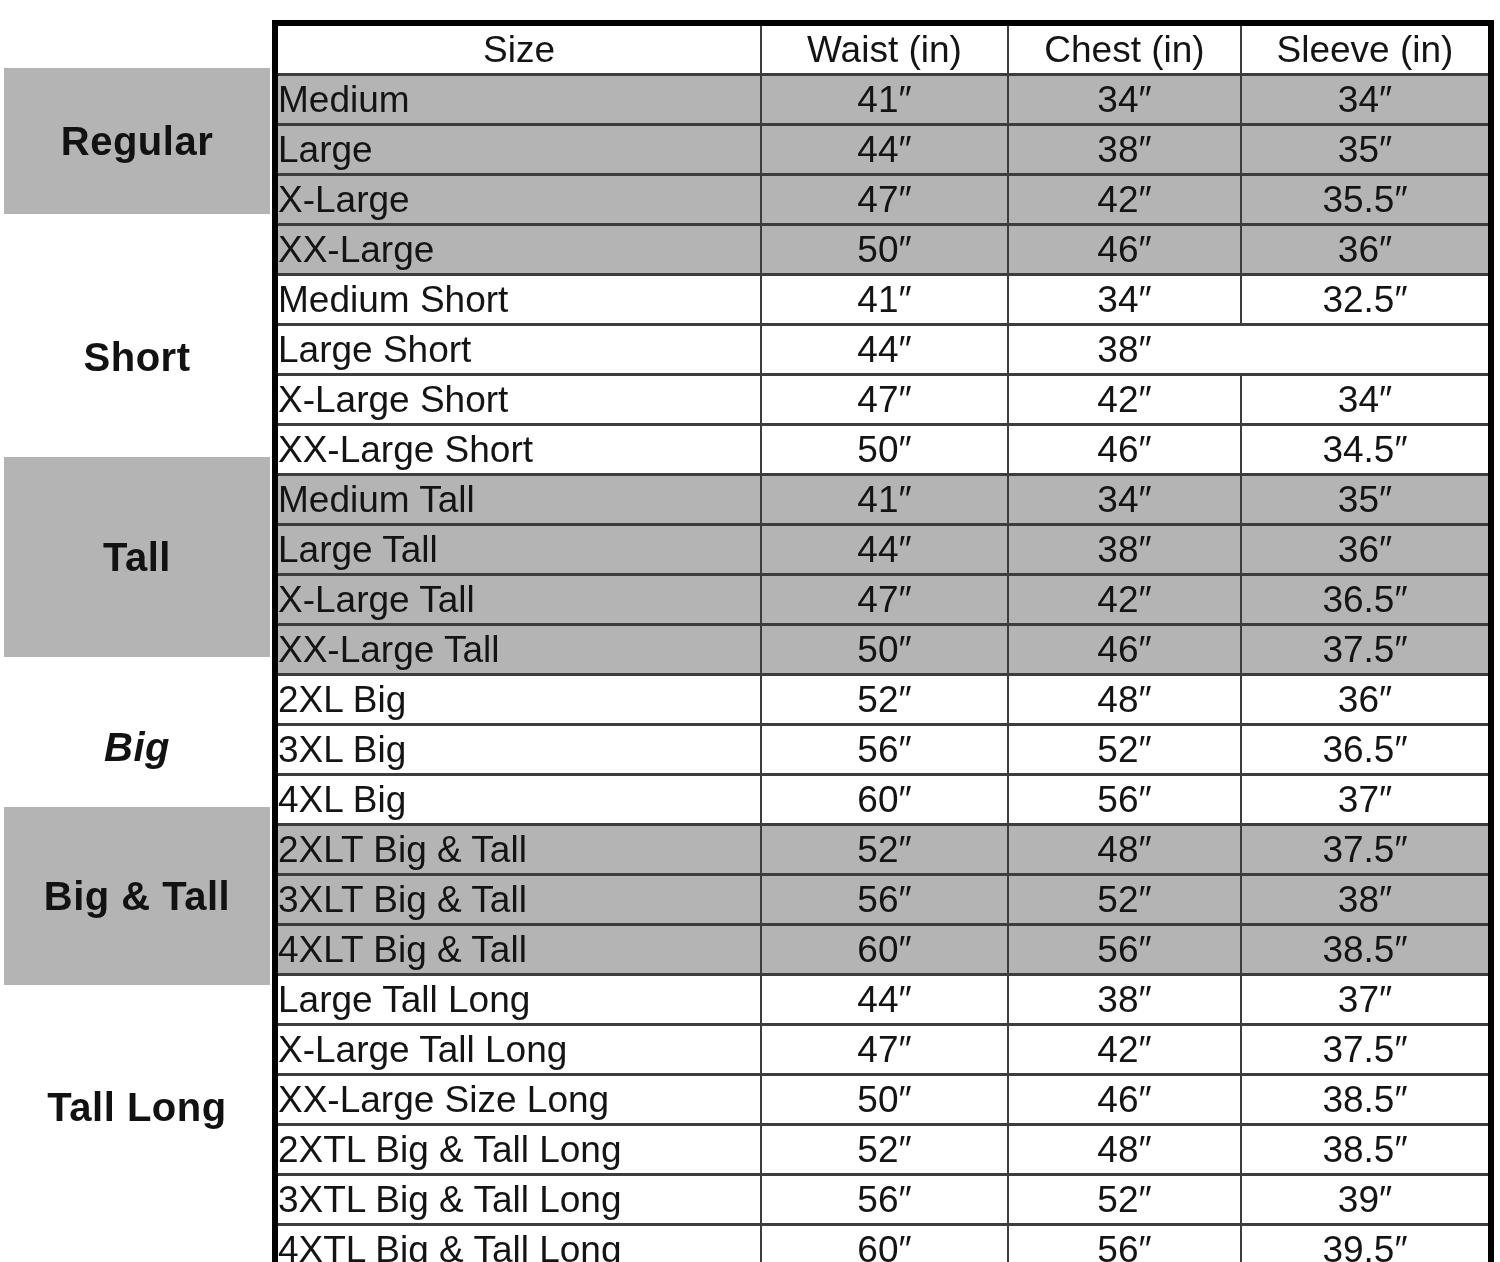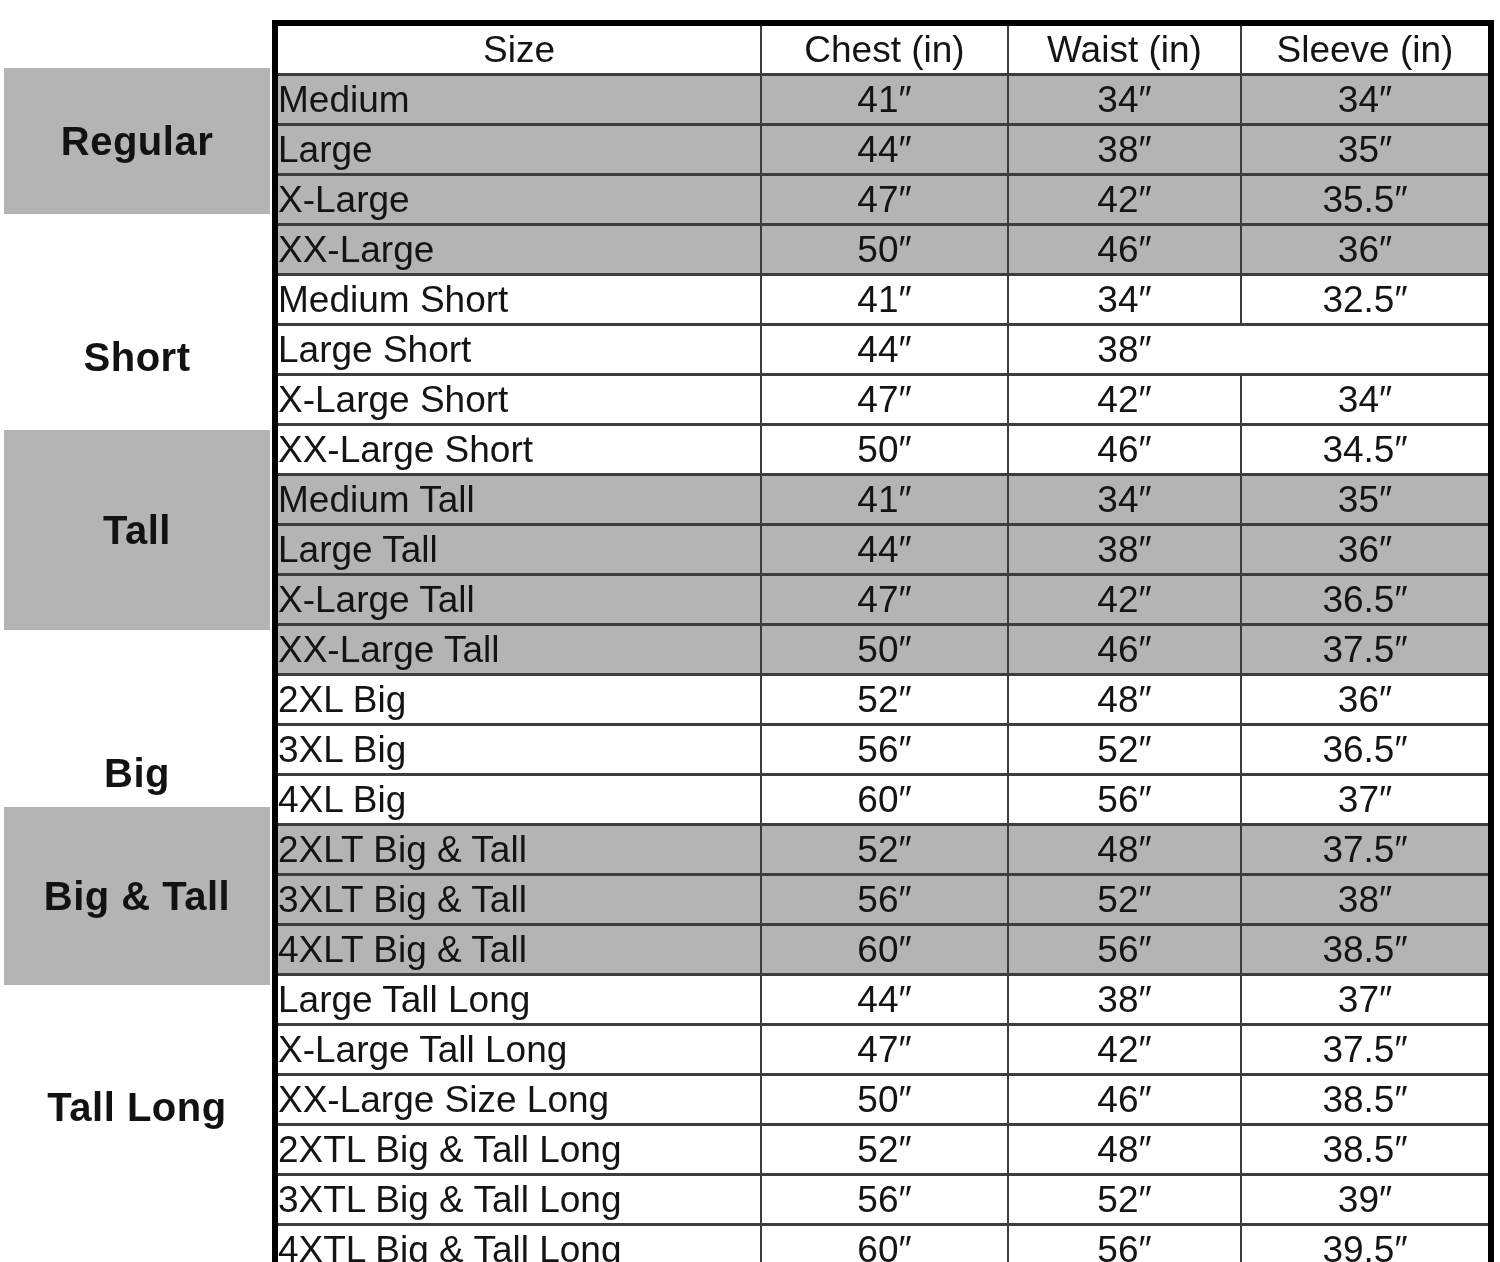--- a/index.html
+++ b/index.html
@@ -44,31 +44,31 @@
   .trow.header .tcell:first-child{justify-content:center;padding-left:0;}
 </style>
 </head>
 <body>
 
 <div class="page">
 
   <div class="labels-col" id="labels-col">
       <div class="group-label shaded" style="top: 68px; height: 146px;">Regular</div>
       <div class="group-label" style="top: 257px; height: 200px;">Short</div>
-      <div class="group-label shaded" style="top: 430px; height: 200px;">Tall</div>
-      <div class="group-label" style="top: 683px; height: 180px;">Big</div>
+      <div class="group-label shaded" style="top: 457px; height: 200px;">Tall</div>
+      <div class="group-label" style="top: 657px; height: 180px; font-style: italic;">Big</div>
       <div class="group-label shaded" style="top: 807px; height: 178px;">Big &amp; Tall</div>
       <div class="group-label" style="top: 957px; height: 300px;">Tall Long</div>
     </div>
 
   <div class="size-table">
     <div class="trow header">
       <div class="tcell">Size</div>
+      <div class="tcell">Waist (in)</div>
       <div class="tcell">Chest (in)</div>
-      <div class="tcell">Waist (in)</div>
       <div class="tcell">Sleeve (in)</div>
     </div>
     <div id="tbody">
         <div class="trow shaded">
           <div class="tcell">Medium</div>
           <div class="tcell">41″</div>
           <div class="tcell">34″</div>
           <div class="tcell">34″</div>
         </div>
         <div class="trow shaded">

